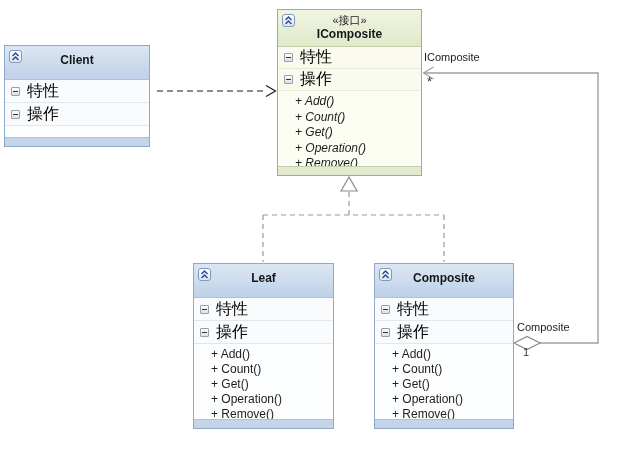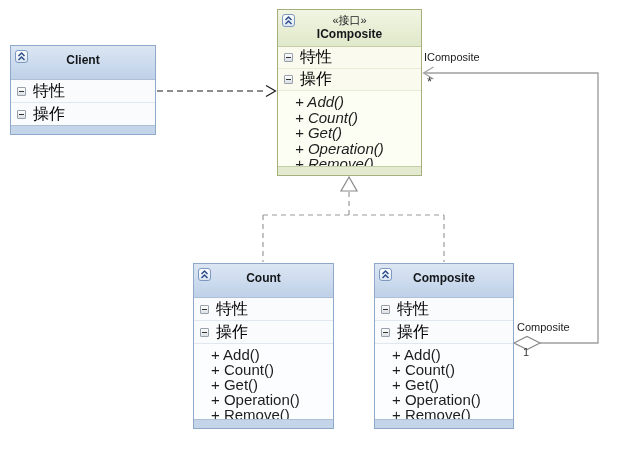--- a/index.html
+++ b/index.html
@@ -34,21 +34,21 @@
   .blue  .section-row { background:#f9fbfd; border-color:#e1e7ef; }
   .green .section-row { background:#fafbee; border-color:#e8ebd6; }
   .section-label { margin-left:7px; }
 
   .minus-btn {
     width:9px; height:9px; box-sizing:border-box; border:1px solid #98a1ab; border-radius:1px;
     background:linear-gradient(#fefefe,#dbe0e5); position:relative; flex:0 0 auto; cursor:pointer;
   }
   .minus-btn::after { content:""; position:absolute; left:1px; right:1px; top:3px; height:1px; background:#333; }
 
-  .ops { padding:3px 0 0 17px; font-size:15px; color:#1d1d1d; }
+  .ops { padding:3px 0 0 17px; font-size:12px; color:#1d1d1d; }
   .op  { line-height:15px; white-space:nowrap; }
   .green .op { font-style:italic; line-height:15.5px; }
 
   .box-footer { position:absolute; left:0; right:0; bottom:0; height:8px; border-top:1px solid; }
   .blue  .box-footer { background:#c4d4e9; border-color:#aebfd6; }
   .green .box-footer { background:#e2ebd0; border-color:#c5cea6; }
 
   .conn-label { position:absolute; font-size:11px; color:#1c1c1c; white-space:nowrap; }
   .mult { color:#333; }
 </style>
@@ -77,21 +77,21 @@
       <path d="M433.5,67 L423.5,73 L433.5,79" fill="none" stroke="#a0a0a0" stroke-width="1.2"></path>
       <polygon points="514,343 527,336.5 540,343 527,349.5" fill="#ffffff" stroke="#8a8a8a" stroke-width="1.2"></polygon>
     </g>
   </svg>
 
   <div class="conn-label" style="left:424px; top:51px;">IComposite</div>
   <div class="conn-label mult" style="left:427px; top:74px; font-size:13px;">*</div>
   <div class="conn-label" style="left:517px; top:321px;">Composite</div>
   <div class="conn-label mult" style="left:523px; top:346px;">1</div>
 
-  <div class="uml-box blue" style="left:10px; top:45px; width:146px; height:90px;">
+  <div class="uml-box blue" style="left:4px; top:45px; width:146px; height:102px;">
     <div class="box-header" style="height:34px;">
       <span class="collapse-btn">
         <svg width="11" height="11" viewBox="0 0 11 11">
             <g fill="none" stroke="#2d4e8a" stroke-width="1.5">
           <polyline points="2.5,5 5.5,2 8.5,5"></polyline>
               <polyline points="2.5,9 5.5,6 8.5,9"></polyline>
             </g>
           </svg>
       </span>
       <div class="box-title">Client</div>
@@ -141,21 +141,21 @@
   <div class="uml-box blue" style="left:193px; top:263px; width:141px; height:166px;">
     <div class="box-header" style="height:34px;">
       <span class="collapse-btn">
         <svg width="11" height="11" viewBox="0 0 11 11">
             <g fill="none" stroke="#2d4e8a" stroke-width="1.5">
           <polyline points="2.5,5 5.5,2 8.5,5"></polyline>
               <polyline points="2.5,9 5.5,6 8.5,9"></polyline>
             </g>
           </svg>
       </span>
-      <div class="box-title">Count</div>
+      <div class="box-title">Leaf</div>
     </div>
     <div class="section-row">
       <span class="minus-btn"></span>
       <span class="section-label">特性</span>
     </div>
     <div class="section-row">
       <span class="minus-btn"></span>
       <span class="section-label">操作</span>
     </div>
     <div class="ops">

